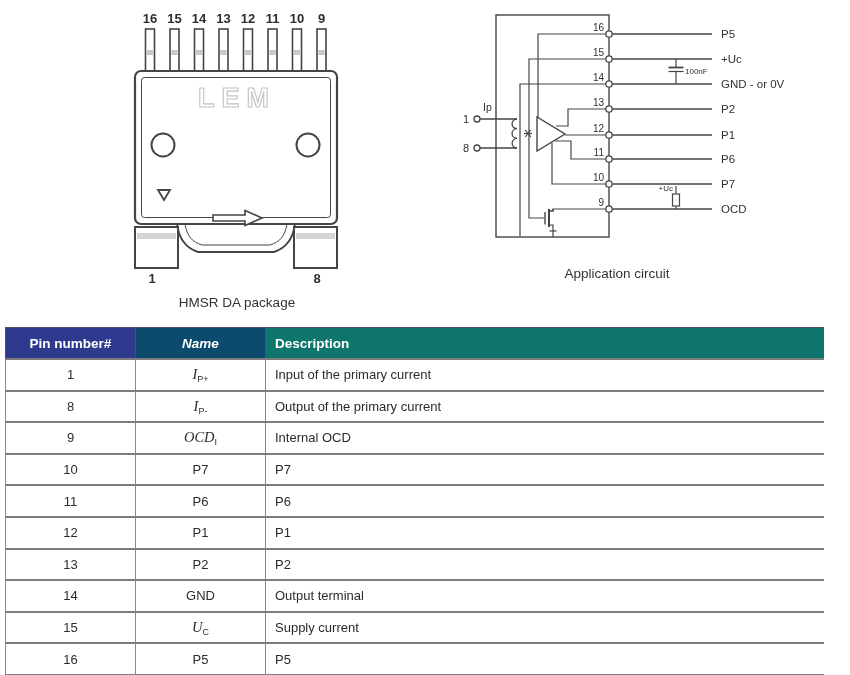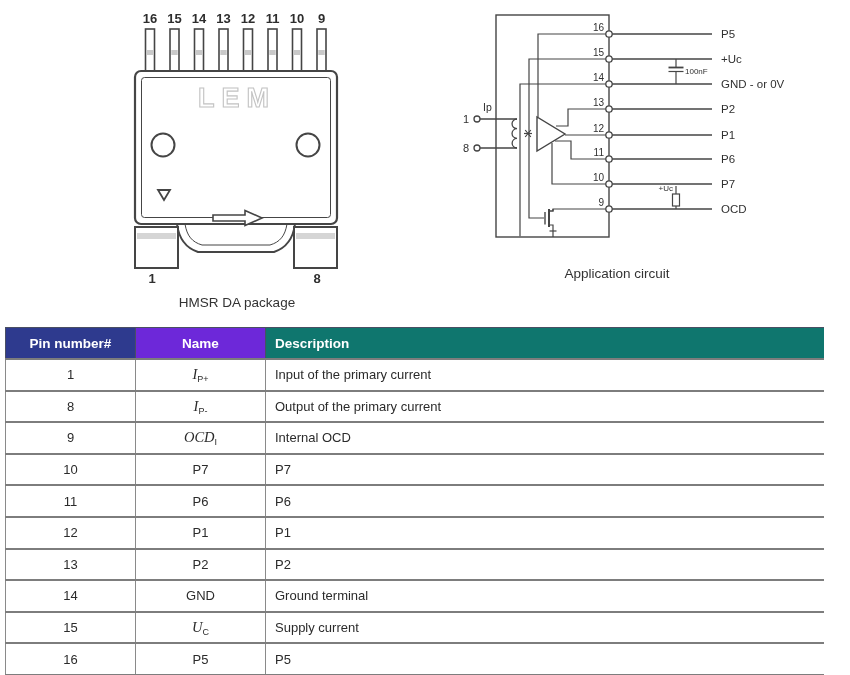--- a/index.html
+++ b/index.html
@@ -223,21 +223,21 @@
   <div class="tbl-wrap">
     <table class="pin-table">
       <colgroup>
           <col class="c1">
           <col class="c2">
           <col class="c3">
         </colgroup>
       <thead>
         <tr>
           <th class="pin-th" style="background: rgb(46, 58, 142);">Pin number#</th>
-          <th class="pin-th" style="background: #6d28d9;">Name</th>
+          <th class="pin-th" style="background: #0c4a6e; font-style: italic;">Name</th>
           <th class="pin-th left" style="background: #0f766e;">Description</th>
         </tr>
       </thead>
       <tbody>
           <tr>
             <td>1</td>
             <td><span class="nm-it">I</span><span class="nm-sub">P+</span></td>
             <td class="left">Input of the primary current</td>
           </tr>
           <tr>
@@ -266,21 +266,21 @@
             <td class="left">P1</td>
           </tr>
           <tr>
             <td>13</td>
             <td><span>P2</span></td>
             <td class="left">P2</td>
           </tr>
           <tr>
             <td>14</td>
             <td><span>GND</span></td>
-            <td class="left">Ground terminal</td>
+            <td class="left">Output terminal</td>
           </tr>
           <tr>
             <td>15</td>
             <td><span class="nm-it">U</span><span class="nm-sub">C</span></td>
             <td class="left">Supply current</td>
           </tr>
           <tr>
             <td>16</td>
             <td><span>P5</span></td>
             <td class="left">P5</td>

